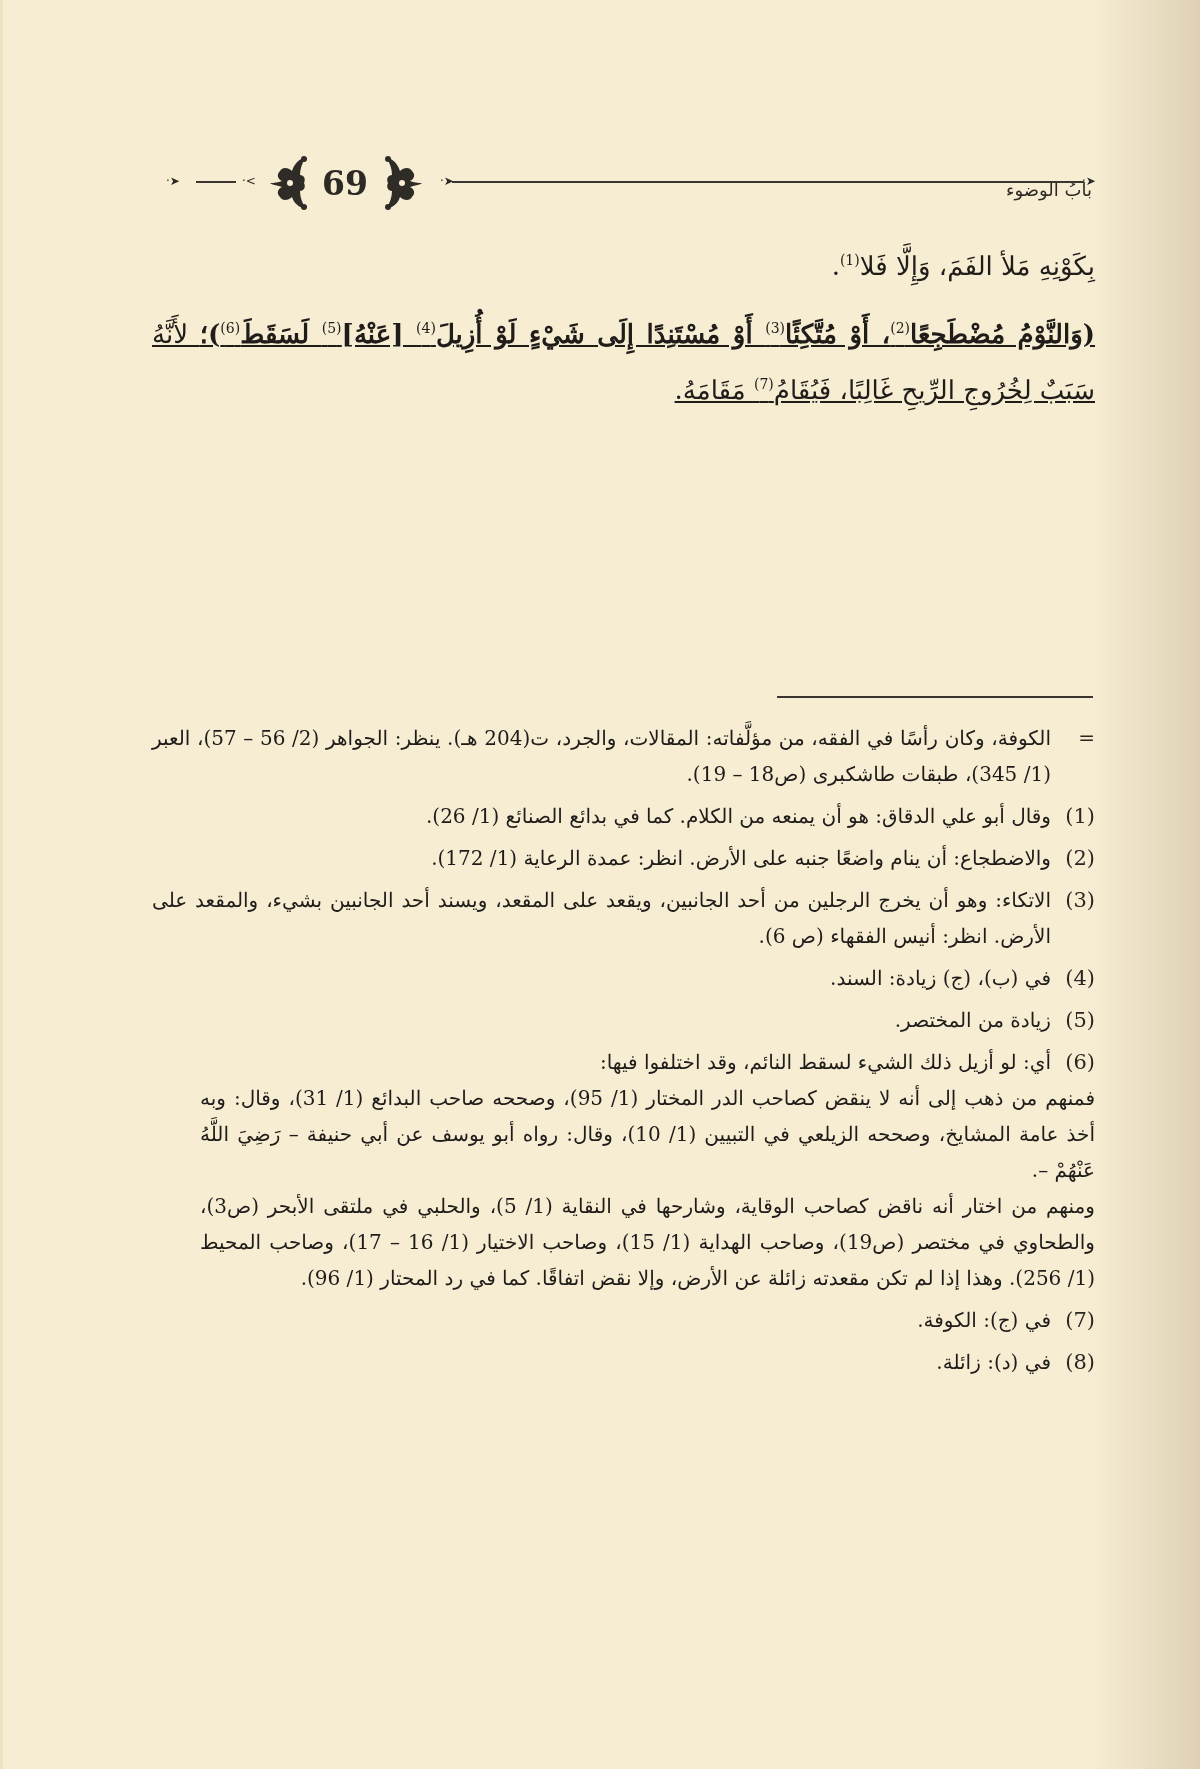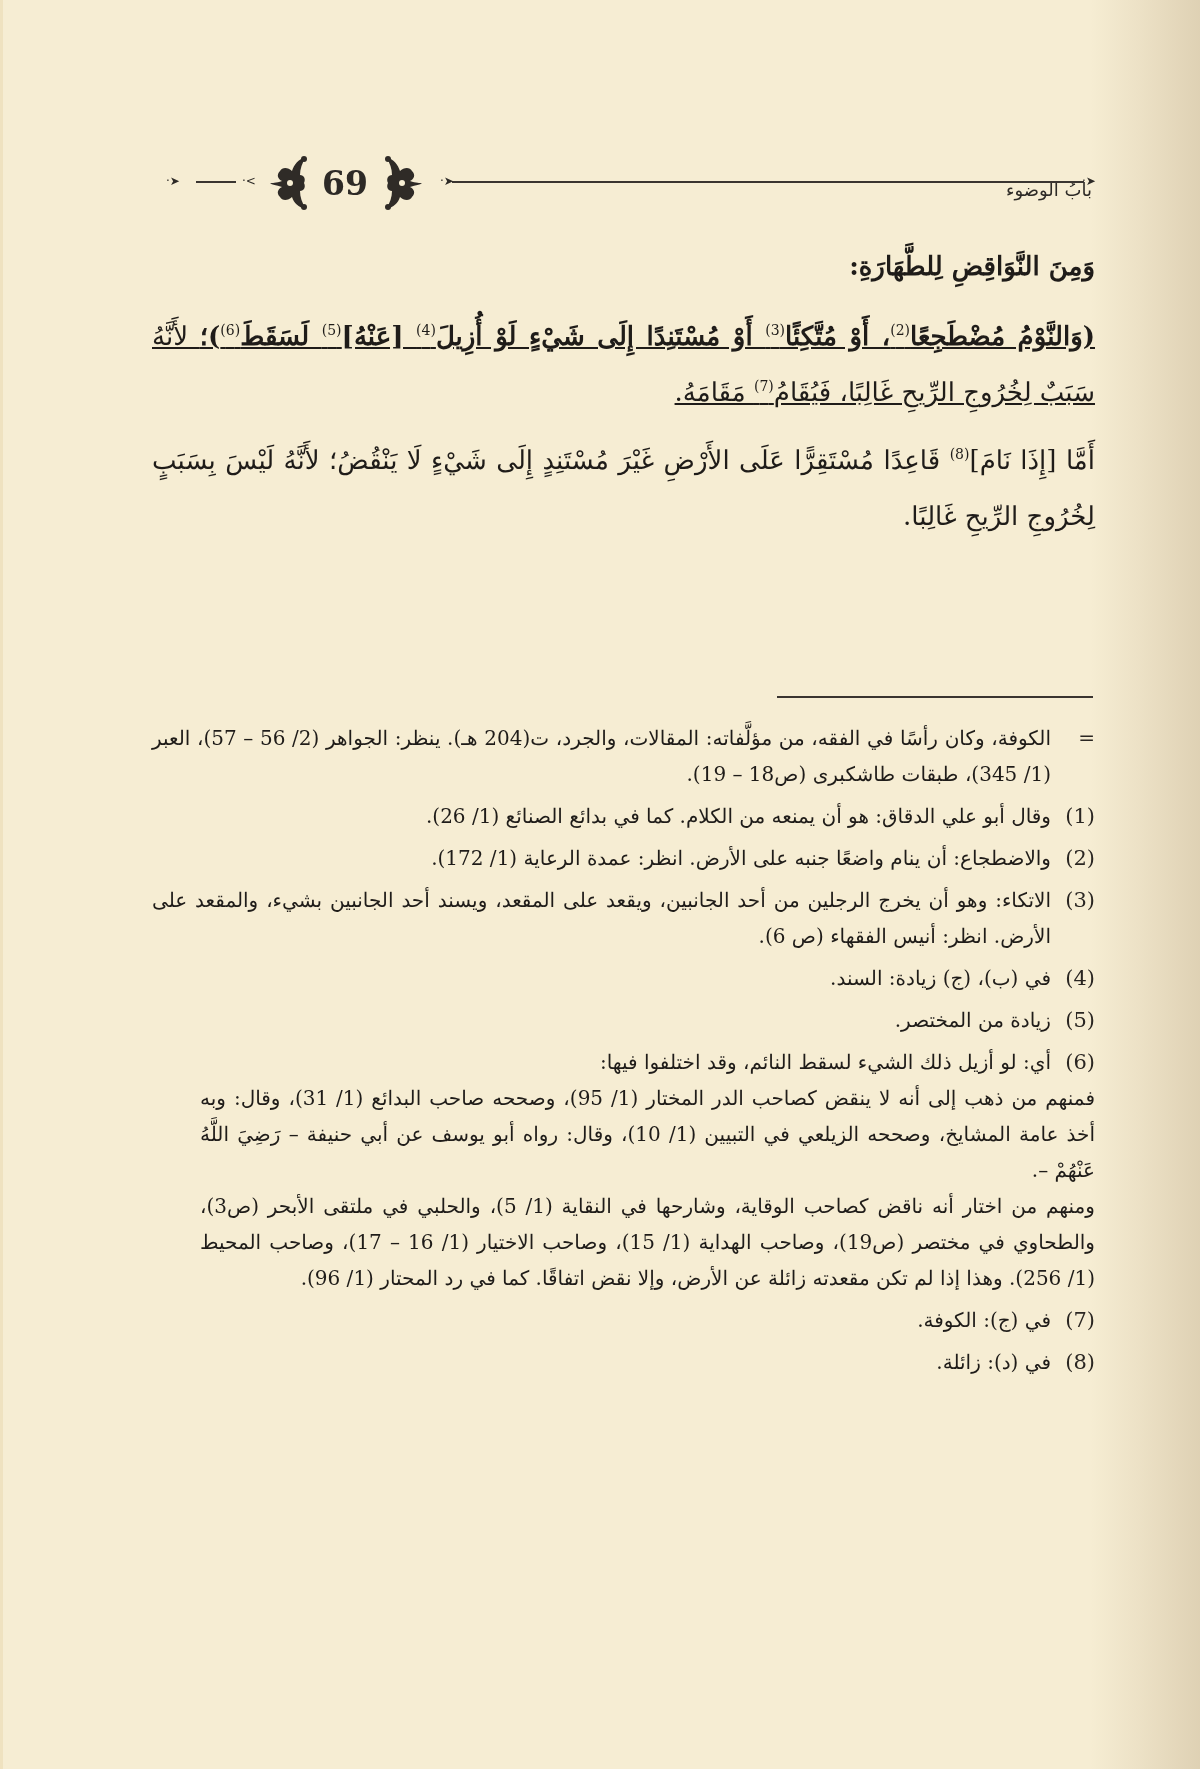--- a/index.html
+++ b/index.html
@@ -180,26 +180,25 @@
     </g>
   </svg>
 
   <div class="page-number">69</div>
 
   <span class="arrow-glyph" style="left:242px; top:175px;">·&lt;</span>
   <div class="header-line-short" style="left:196px;"></div>
   <span class="arrow-glyph" style="left:166px; top:175px;">·➤</span>
 
   <div class="main-text">
-
-    <p class="heading">وَمِنَ النَّوَاقِضِ لِلطَّهَارَةِ:</p>
+    <p class="p1"><span>بِكَوْنِهِ مَلأ الفَمَ، وَإِلَّا فَلا</span><sup class="fn">(1)</sup><span>.</span></p>
+
 
     <p class="p3"><span class="matn"><span>(وَالنَّوْمُ مُضْطَجِعًا</span><sup class="fn">(2)</sup><span>، أَوْ مُتَّكِئًا</span><sup class="fn">(3)</sup><span> أَوْ مُسْتَنِدًا إِلَى شَيْءٍ لَوْ أُزِيلَ</span><sup class="fn">(4)</sup><span> [عَنْهُ]</span><sup class="fn">(5)</sup><span> لَسَقَطَ</span><sup class="fn">(6)</sup><span>)؛</span></span> <span>لأَنَّهُ سَبَبٌ لِخُرُوجِ الرِّيحِ غَالِبًا، فَيُقَامُ</span><sup class="fn">(7)</sup><span> مَقَامَهُ.</span></p>
 
-    <p class="p4"><span>أَمَّا [إِذَا نَامَ]</span><sup class="fn">(8)</sup><span> قَاعِدًا مُسْتَقِرًّا عَلَى الأَرْضِ غَيْرَ مُسْتَنِدٍ إِلَى شَيْءٍ لَا يَنْقُضُ؛ لأَنَّهُ لَيْسَ بِسَبَبٍ لِخُرُوجِ الرِّيحِ غَالِبًا.</span></p>
   </div>
 
   <div class="fn-separator"></div>
 
   <div class="footnotes">
     <div class="fn-item">
       <span class="fn-num fn-cont-mark">=</span>
       <div class="fn-body">الكوفة، وكان رأسًا في الفقه، من مؤلَّفاته: المقالات، والجرد، ت(204 هـ). ينظر: الجواهر (2/ 56 – 57)، العبر (1/ 345)، طبقات طاشكبرى (ص18 – 19).</div>
     </div>
 

